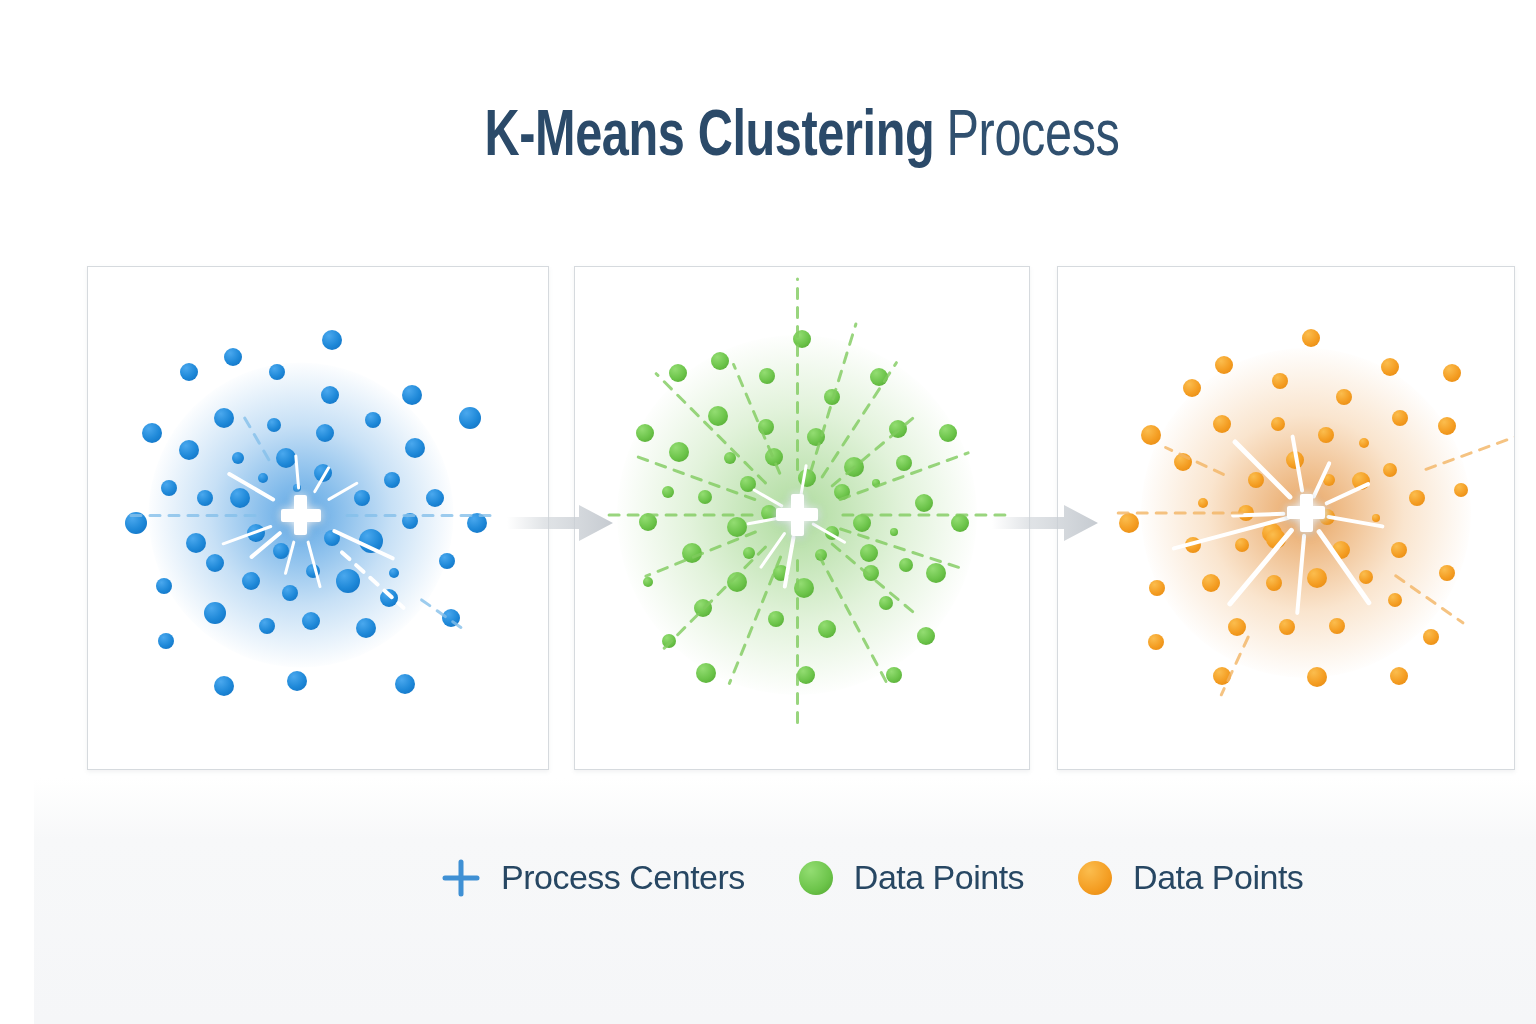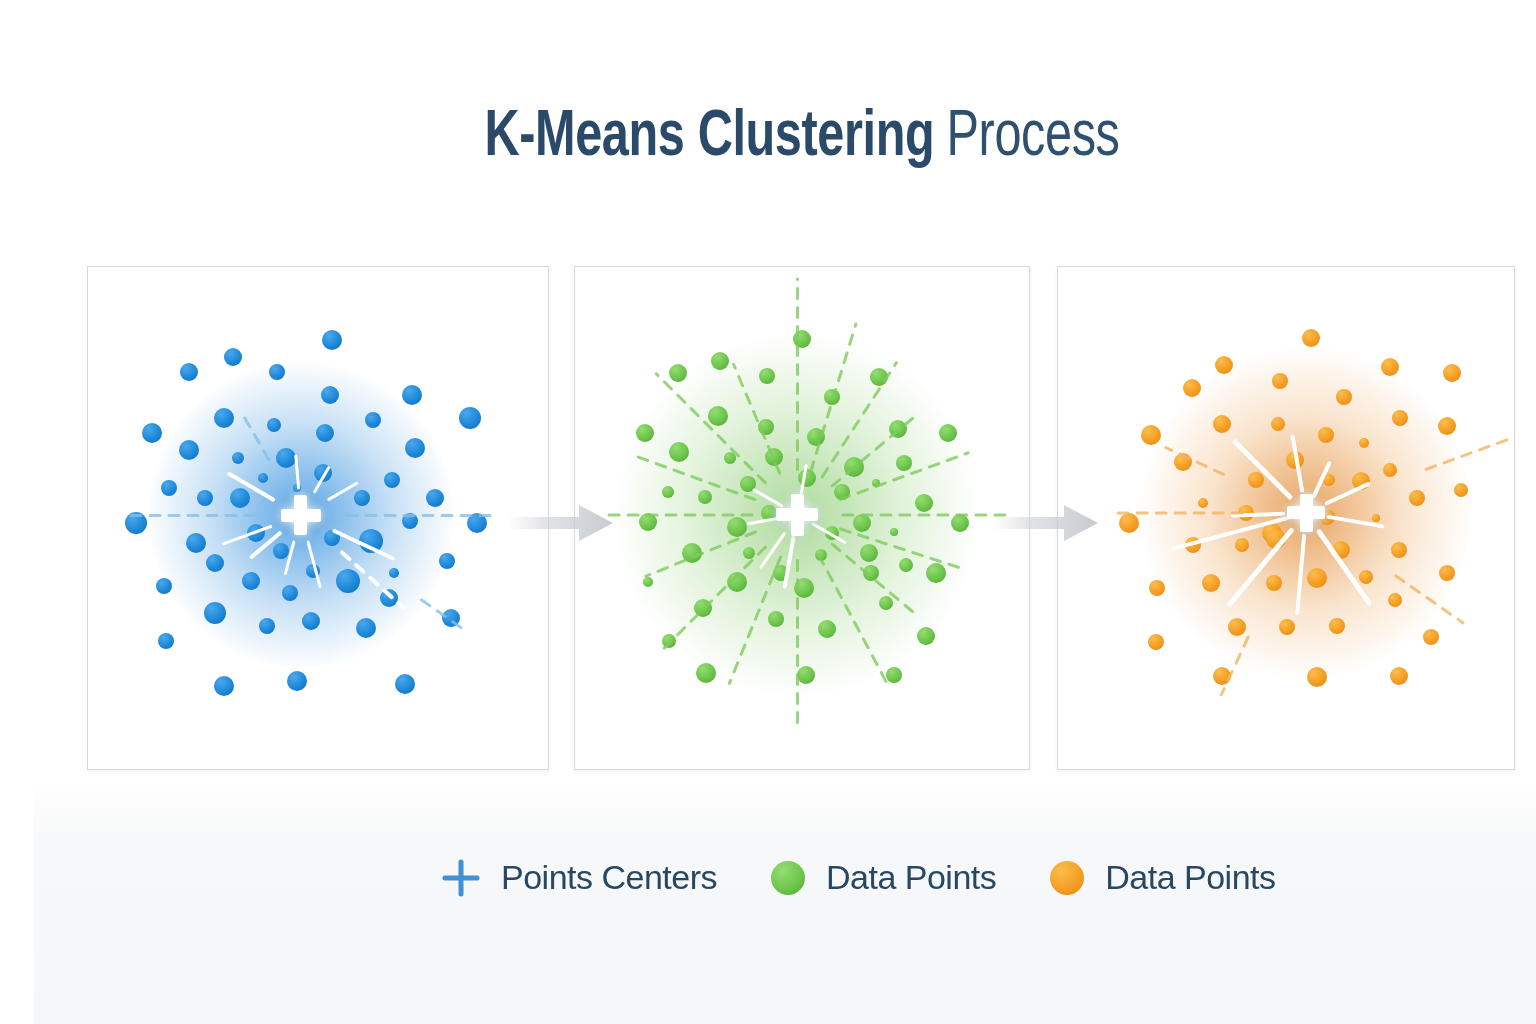--- a/index.html
+++ b/index.html
@@ -297,21 +297,21 @@
     </defs>
     <path d="M0 16 H72 V4 L106 22 L72 40 V28 H0 Z" fill="url(#ag2)"></path>
   </svg>
 
   <div class="legend">
     <div class="legend-item">
       <svg class="legend-plus" width="38" height="38" viewBox="0 0 38 38" fill="none" stroke-width="5" stroke-linecap="round" stroke="#3f90d4">
         <line x1="19" y1="3" x2="19" y2="35"></line>
         <line x1="3" y1="19" x2="35" y2="19"></line>
       </svg>
-      <span class="legend-label">Points Centers</span>
+      <span class="legend-label">Process Centers</span>
     </div>
     <div class="legend-item">
       <span class="legend-dot" style="background: radial-gradient(circle at 34% 28%, rgb(147, 221, 114) 0%, rgb(108, 196, 74) 60%, rgb(79, 163, 46) 100%);"></span>
       <span class="legend-label">Data Points</span>
     </div>
     <div class="legend-item">
       <span class="legend-dot" style="background: radial-gradient(circle at 34% 28%, rgb(251, 189, 78) 0%, rgb(244, 157, 34) 60%, rgb(228, 134, 13) 100%);"></span>
       <span class="legend-label">Data Points</span>
     </div>
   </div>

